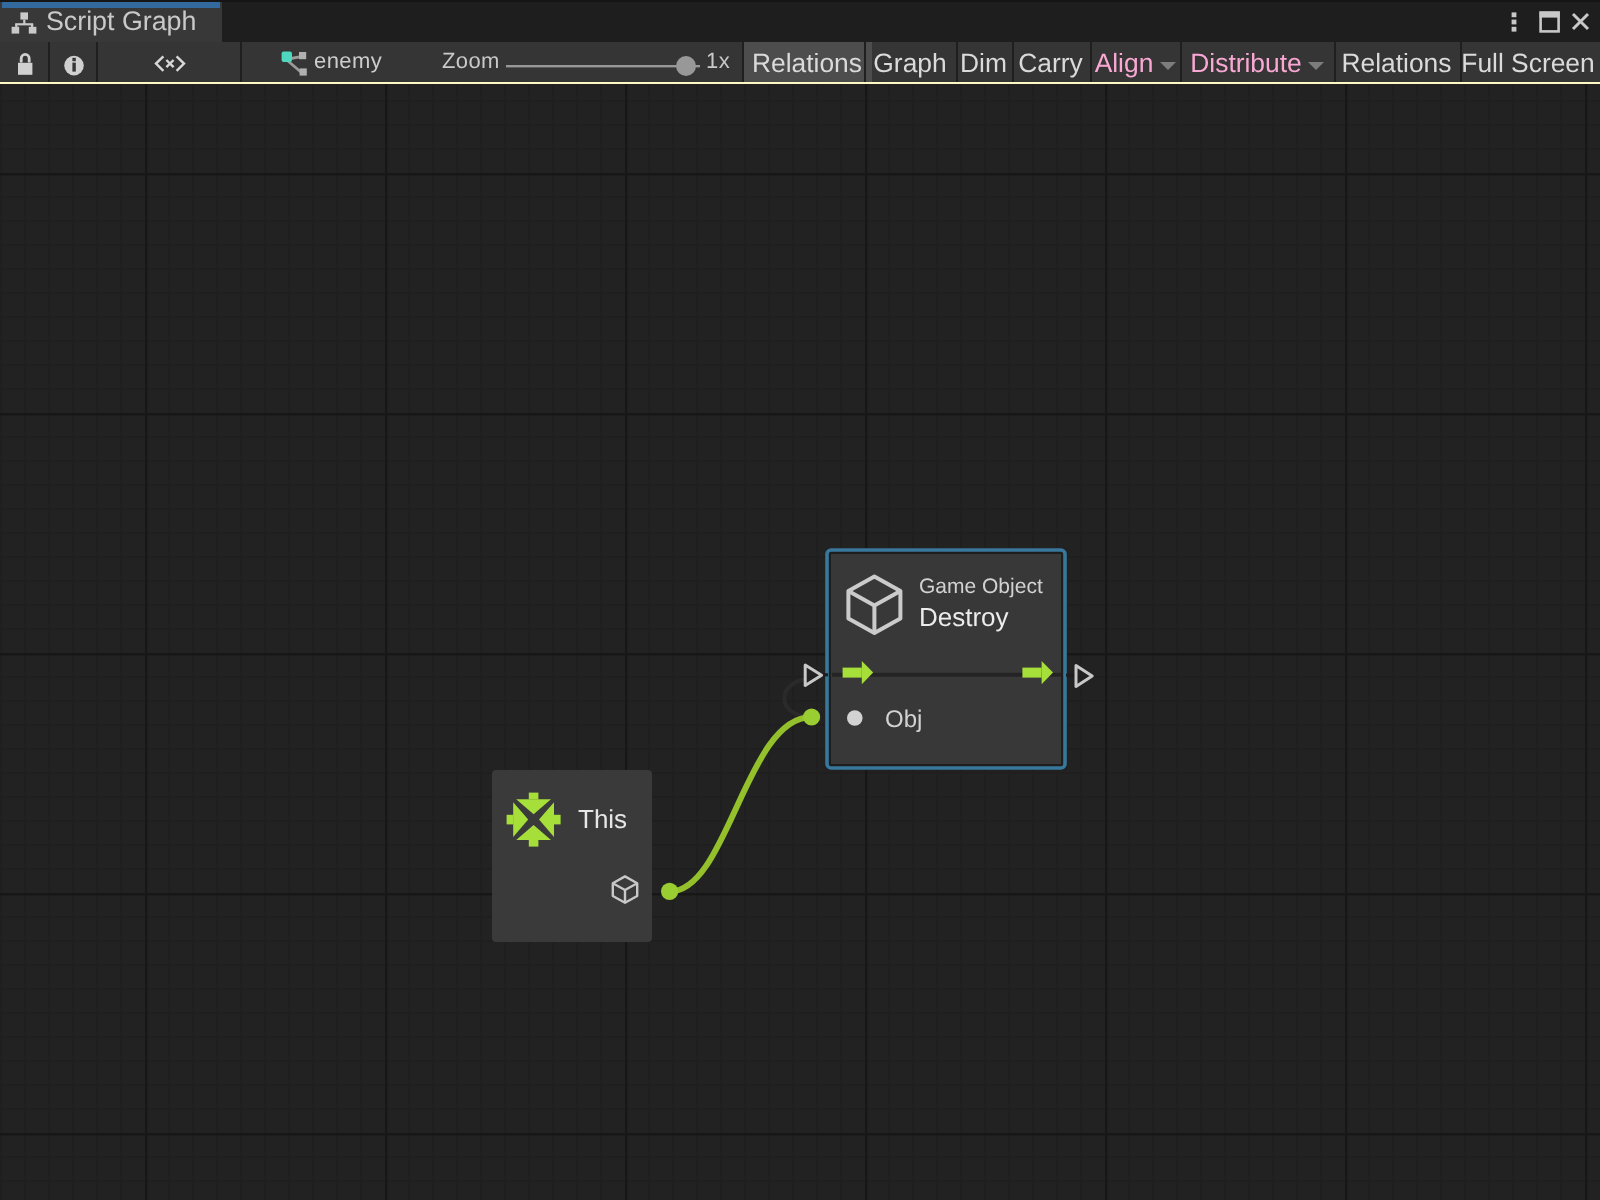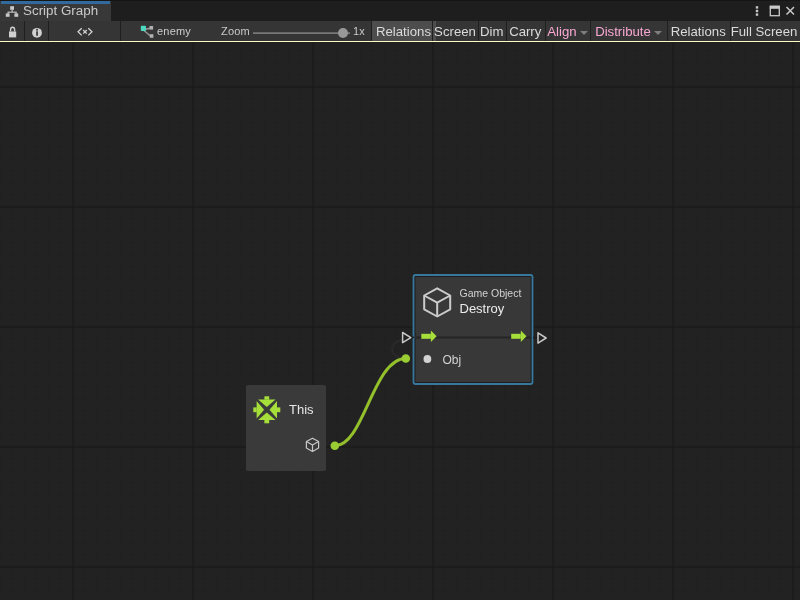--- a/index.html
+++ b/index.html
@@ -83,21 +83,21 @@
   <div class="lbl" style="left:157px;color:#cdcdcd">enemy</div>
 
   <div class="lbl" style="left:221px;">Zoom</div>
   <svg style="position:absolute;left:248px;top:0.5px" width="108" height="22" viewBox="0 0 108 22">
     <rect x="5" y="10.5" width="97" height="1.2" fill="#989898"></rect>
     <circle cx="95" cy="11" r="5" fill="#989898"></circle>
   </svg>
   <div class="lbl" style="left:353px;">1x</div>
 
   <div class="btn" style="left:371.5px;width:64px;background:#4d4d4d;">Relations</div>
-  <div class="btn" style="left:433px;width:44px;">Screen</div>
+  <div class="btn" style="left:433px;width:44px;">Graph</div>
   <div class="btn" style="left:478.5px;width:26.5px;">Dim</div>
   <div class="btn" style="left:506.5px;width:37.5px;">Carry</div>
   <div class="btn dis" style="left:545.5px;width:44px;">Align<span class="tri"></span></div>
   <div class="btn dis" style="left:591px;width:75px;">Distribute<span class="tri"></span></div>
   <div class="btn" style="left:667.5px;width:61.5px;">Relations</div>
   <div class="btn" style="left:730.5px;width:67px;">Full Screen</div>
   <div class="sep" style="left:370.5px"></div>
   <div class="sep" style="left:432px"></div>
   <div class="sep" style="left:477.5px"></div>
   <div class="sep" style="left:505.5px"></div>

